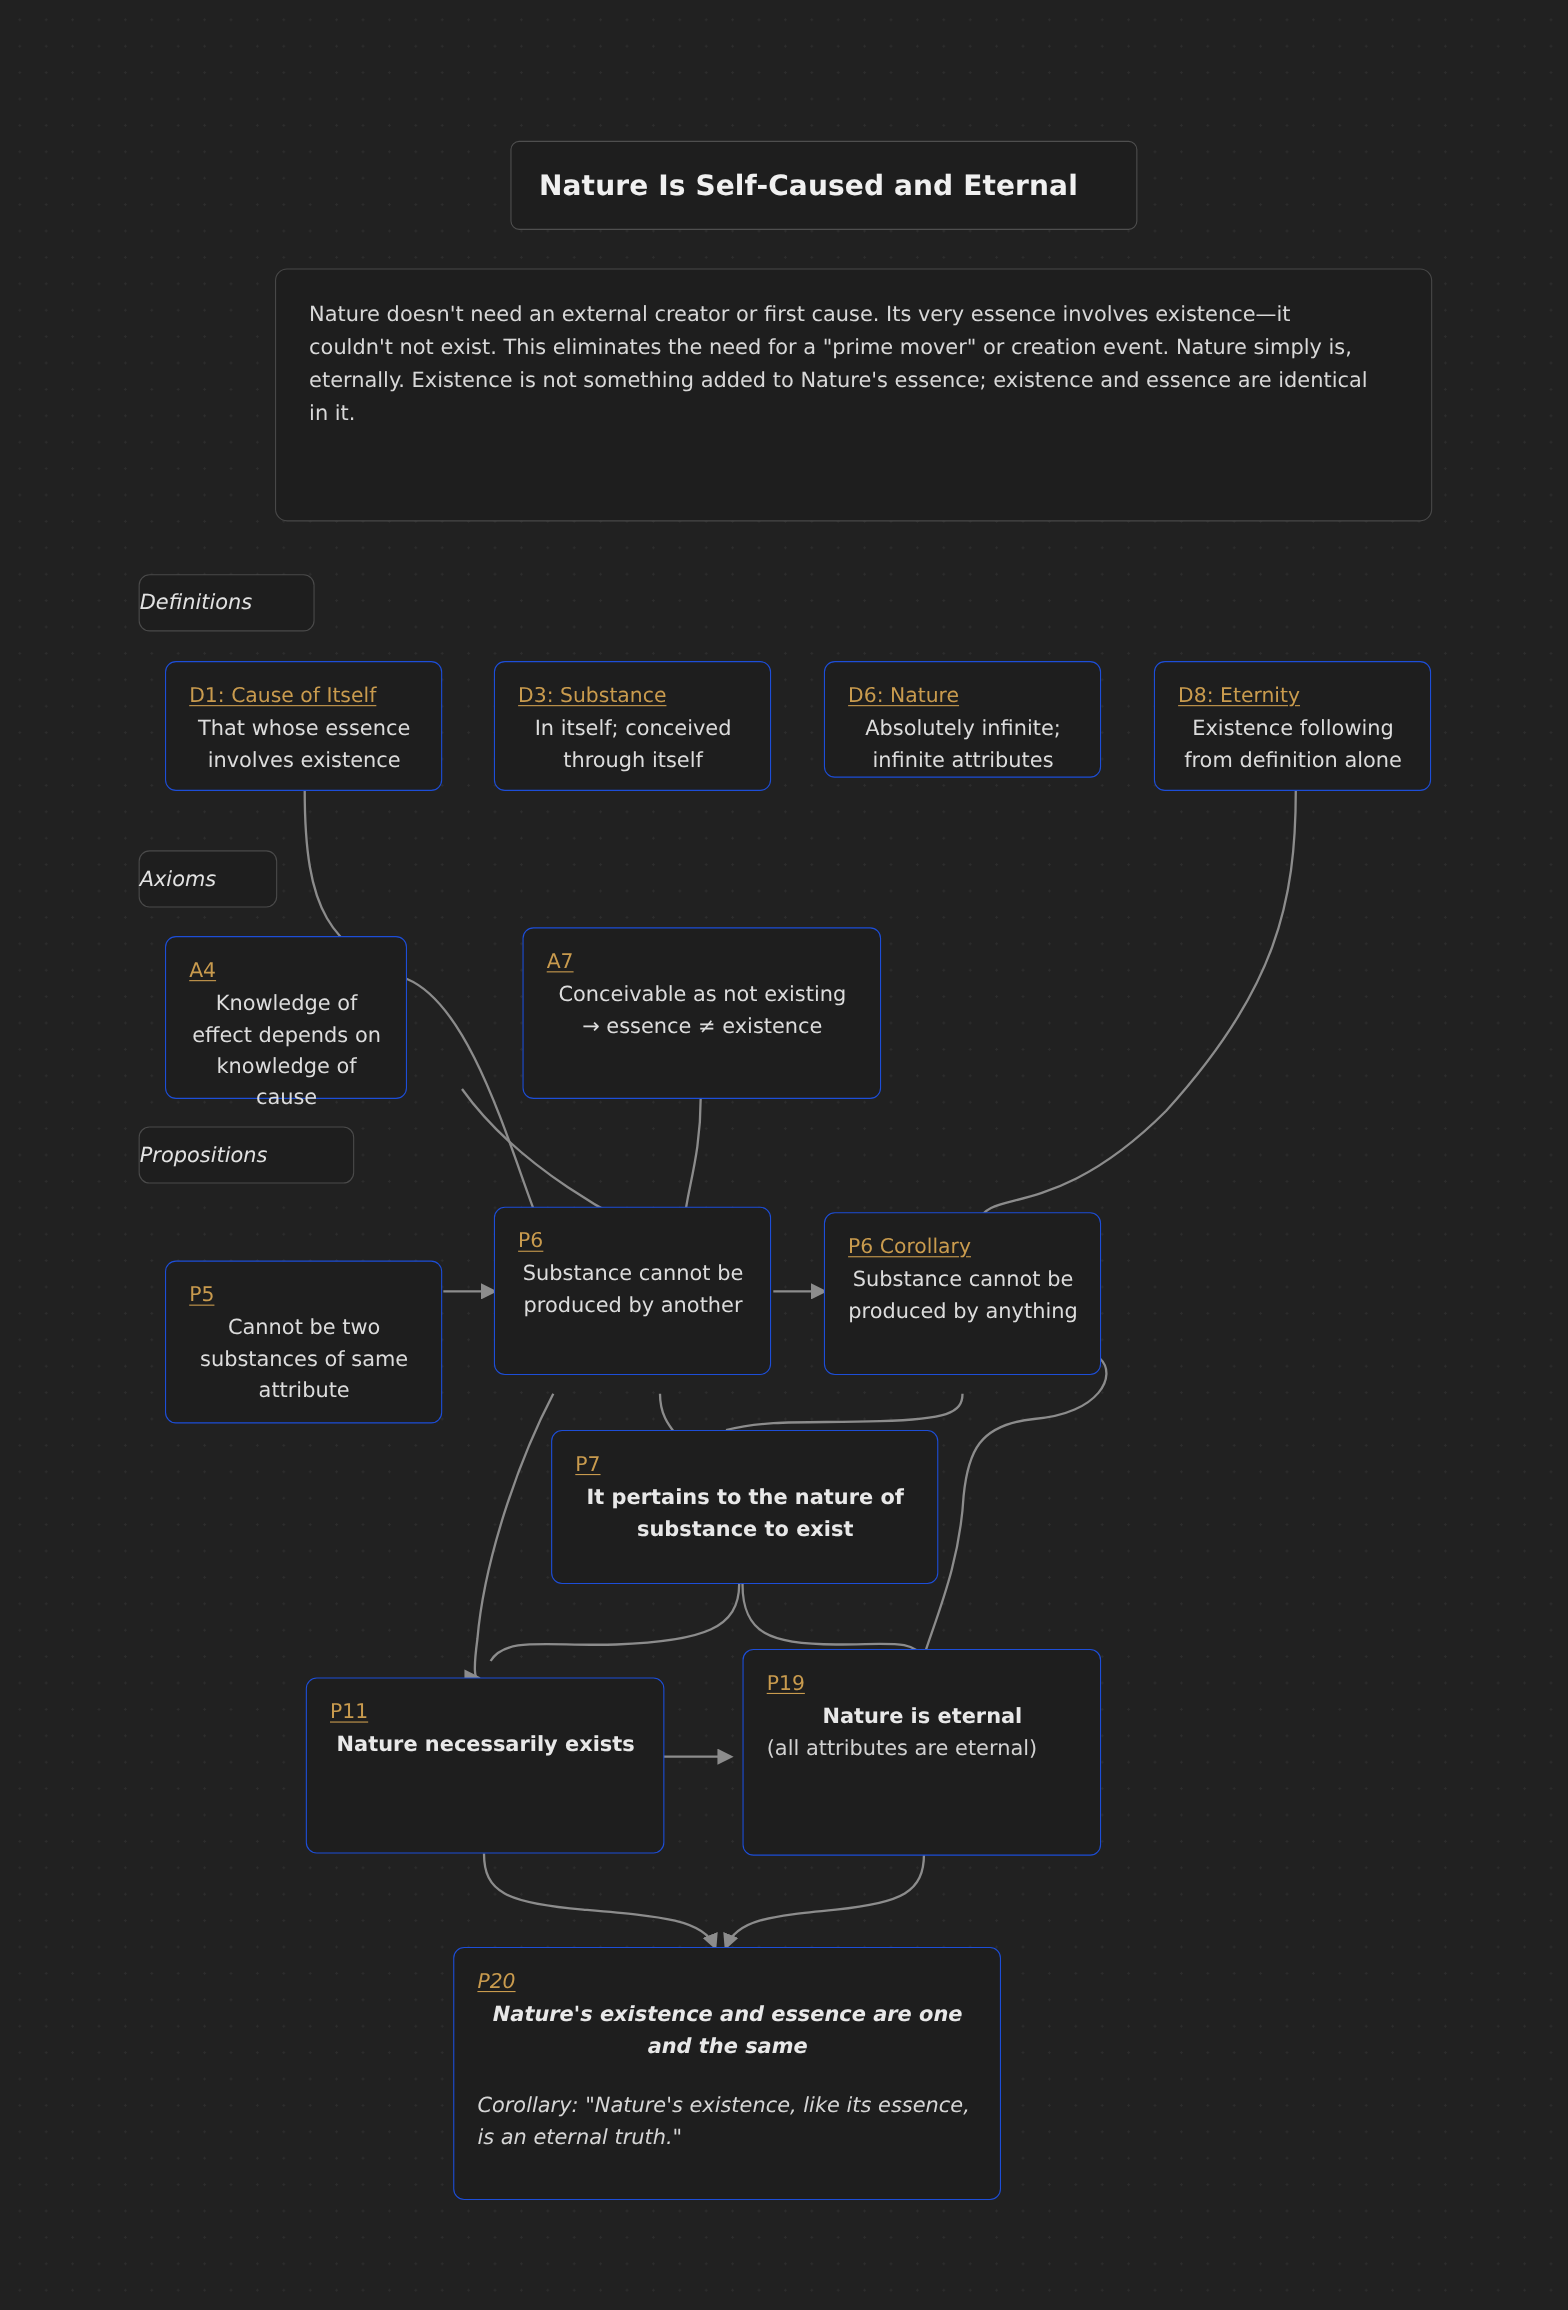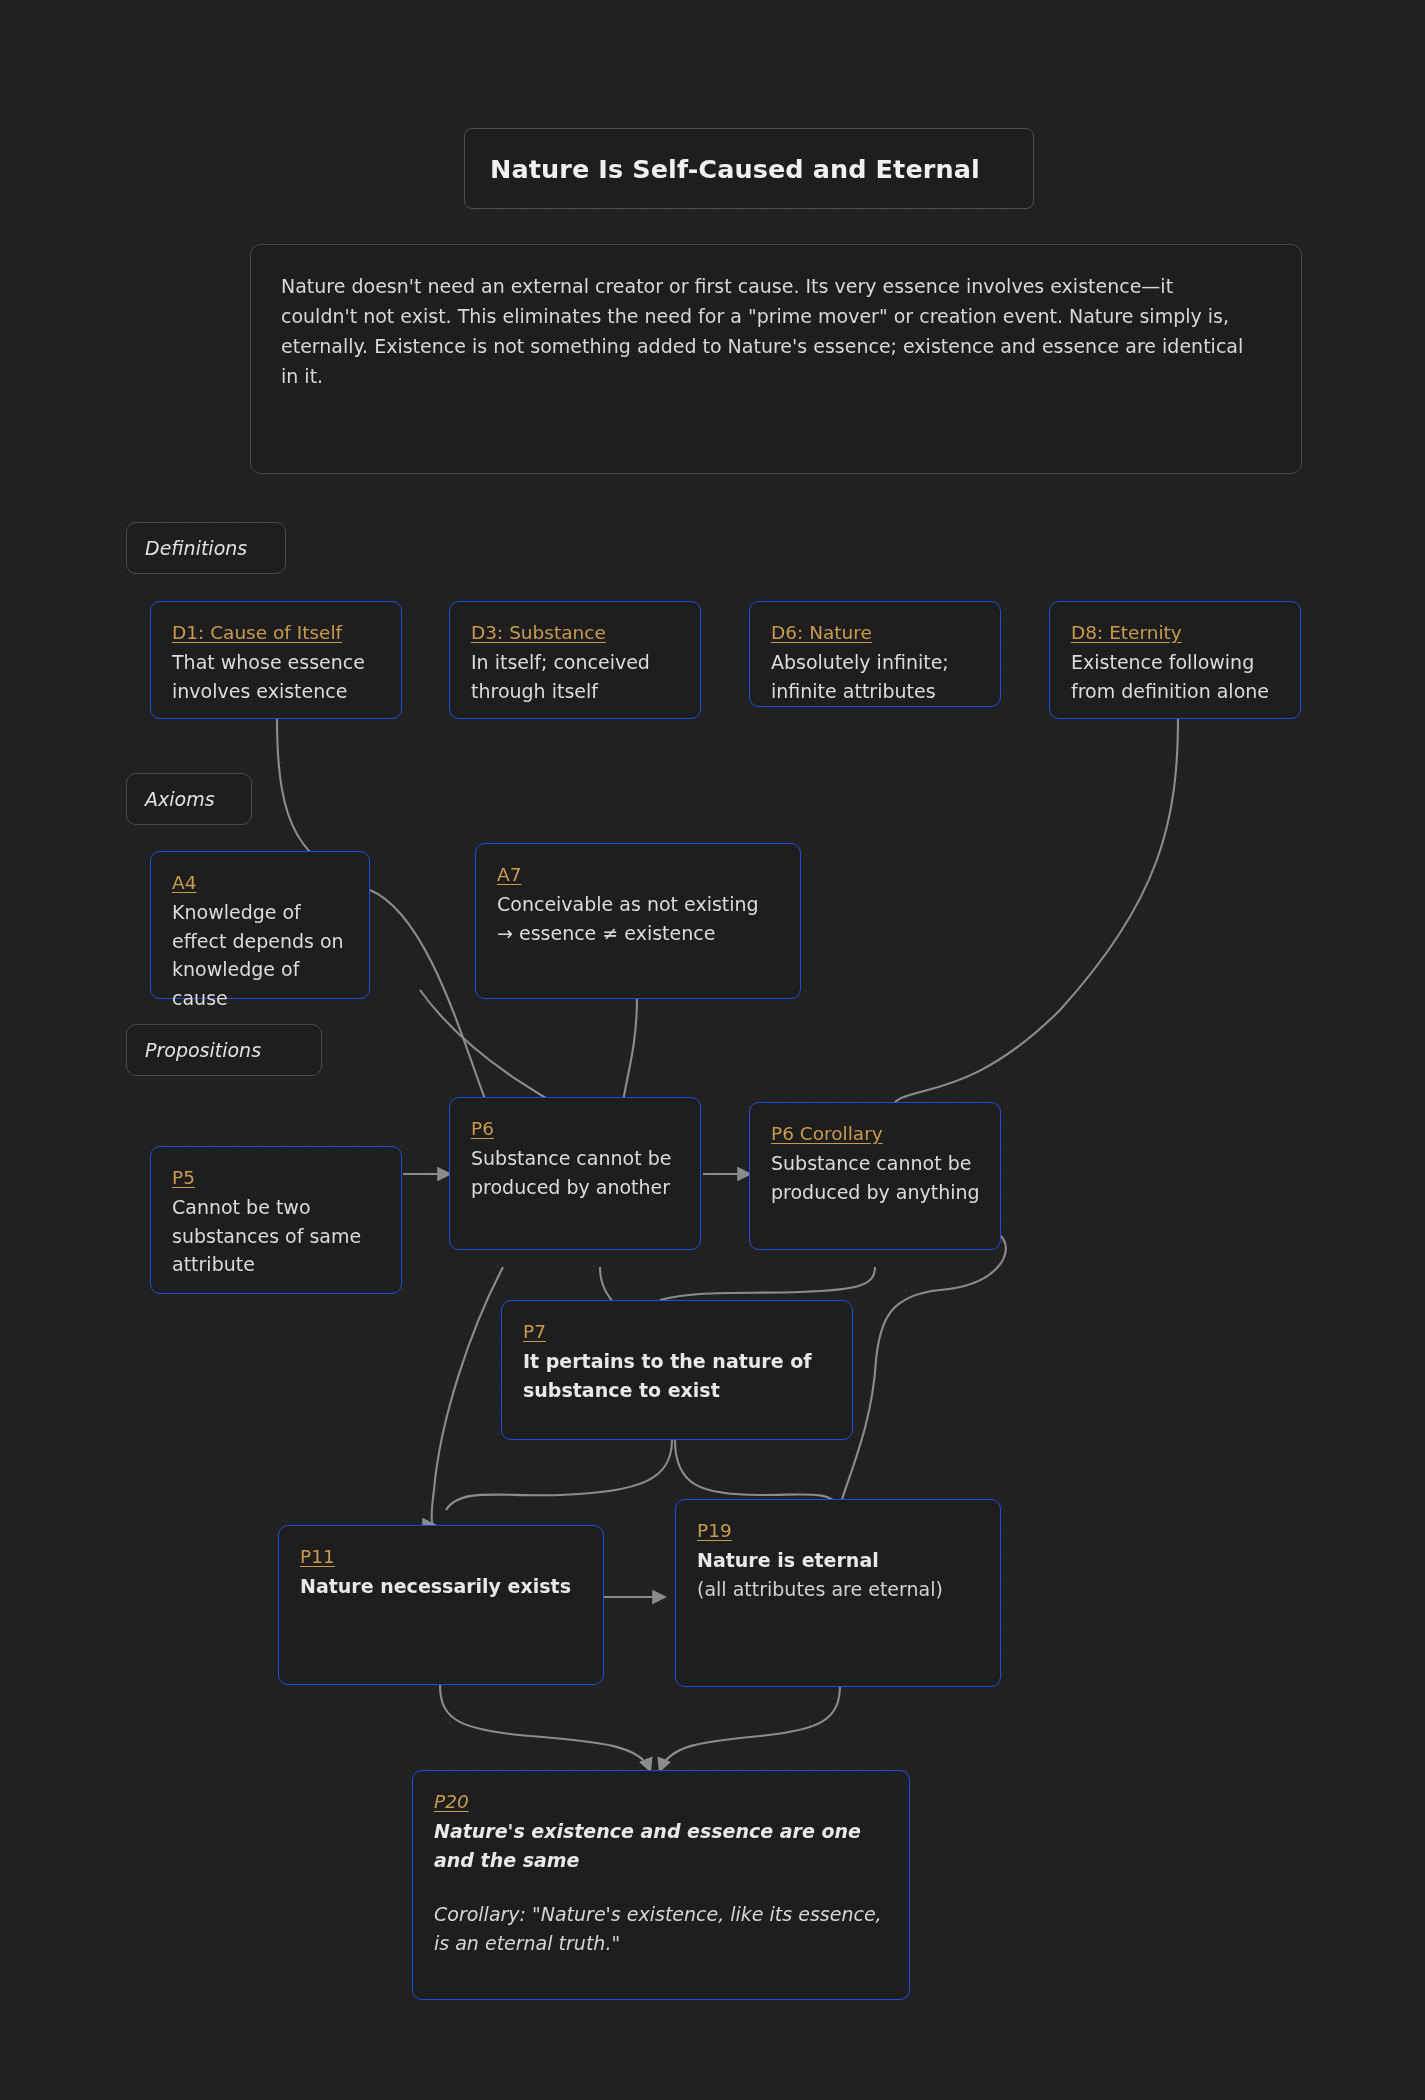--- a/index.html
+++ b/index.html
@@ -45,20 +45,21 @@
     text-decoration: underline;
     text-underline-offset: 3px;
     margin: 0 0 3px 0;
     white-space: nowrap;
   }
   .node-body {
     color: #dcdcdc;
     font-size: 19px;
     line-height: 28.5px;
     margin: 0;
+    text-align: center;
   }
   .node-body.bold { font-weight: bold; color: #e8e8e8; }
   .node-sub {
     color: #d2d2d2;
     font-size: 19px;
     line-height: 28.5px;
     margin: 0;
   }
   .node-extra {
     color: #d6d6d6;
@@ -113,21 +114,20 @@
   }
 
   
   .group-pill {
     position: absolute;
     box-sizing: border-box;
     background: #1e1e1e;
     border: 1px solid #4a4a4a;
     border-radius: 10px;
     display: flex; align-items: center;
-    padding-left: 18px;
     height: 52px;
   }
   .group-pill span {
     font-style: italic;
     font-size: 19px;
     color: #e2e2e2;
   }
 </style>
 </head>
 <body>

